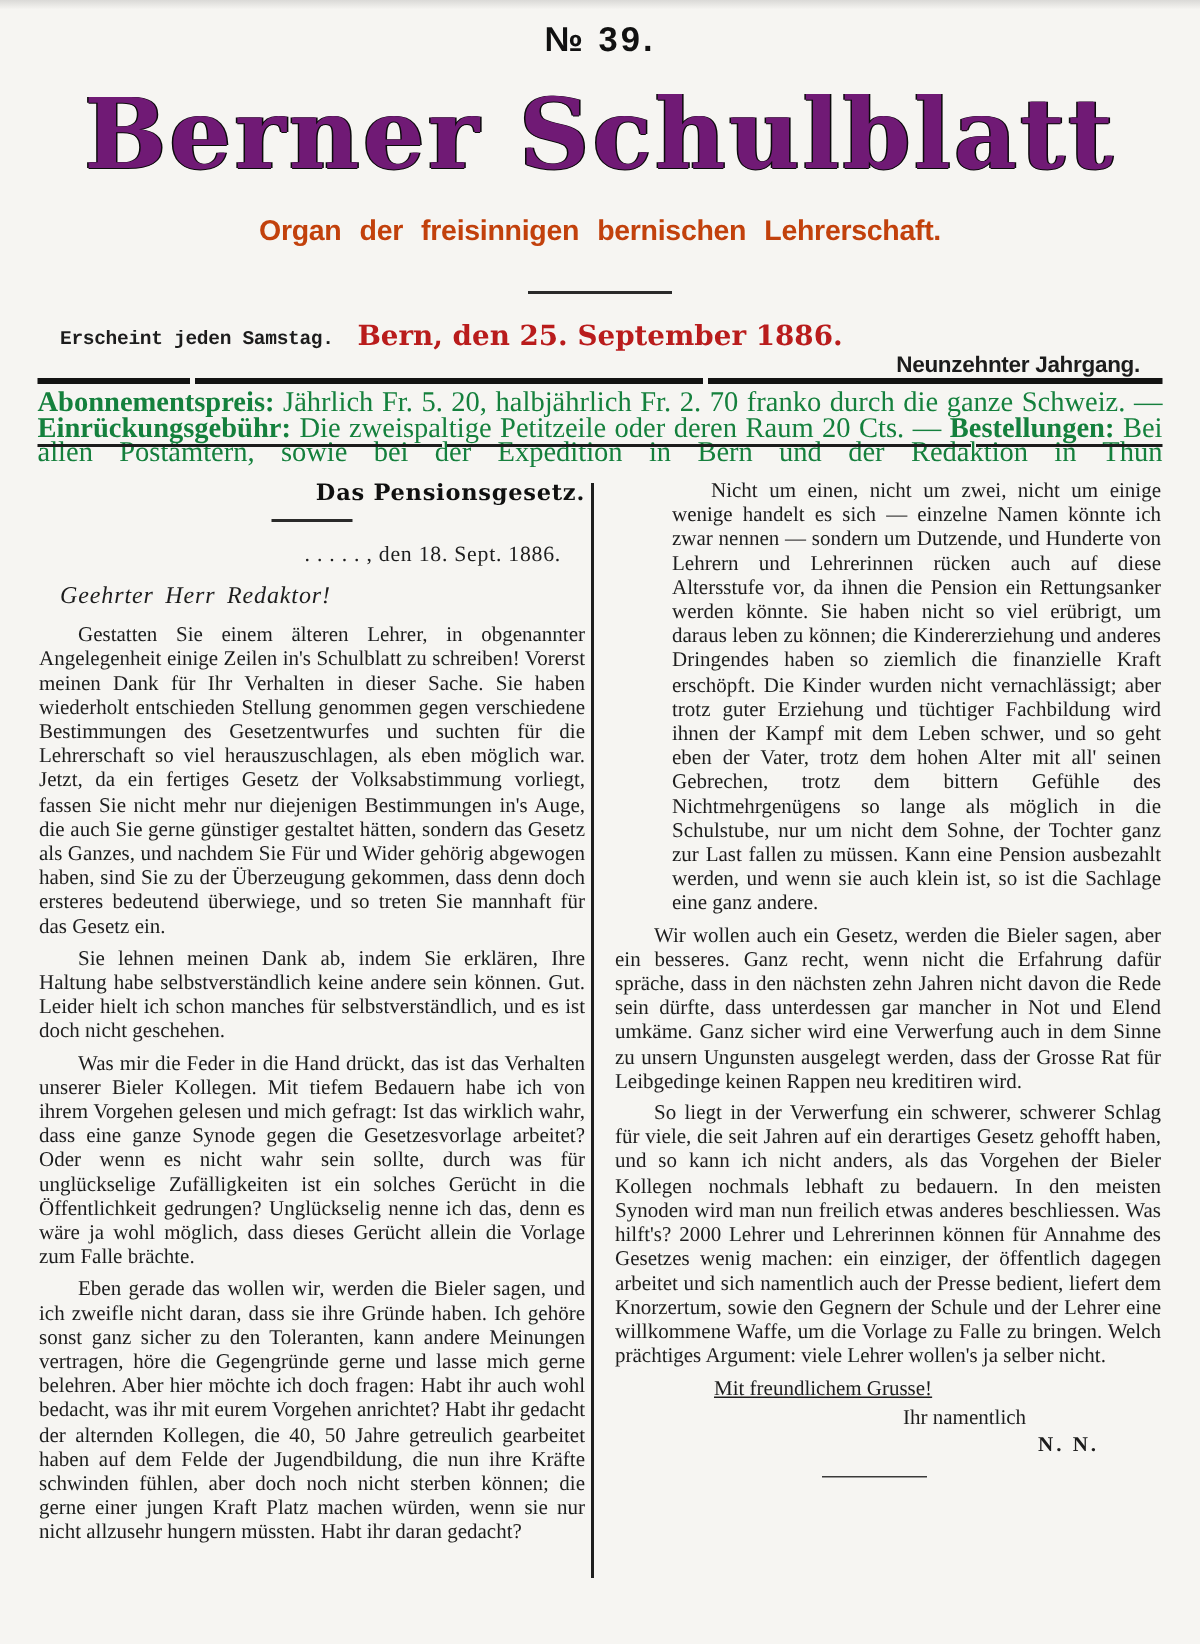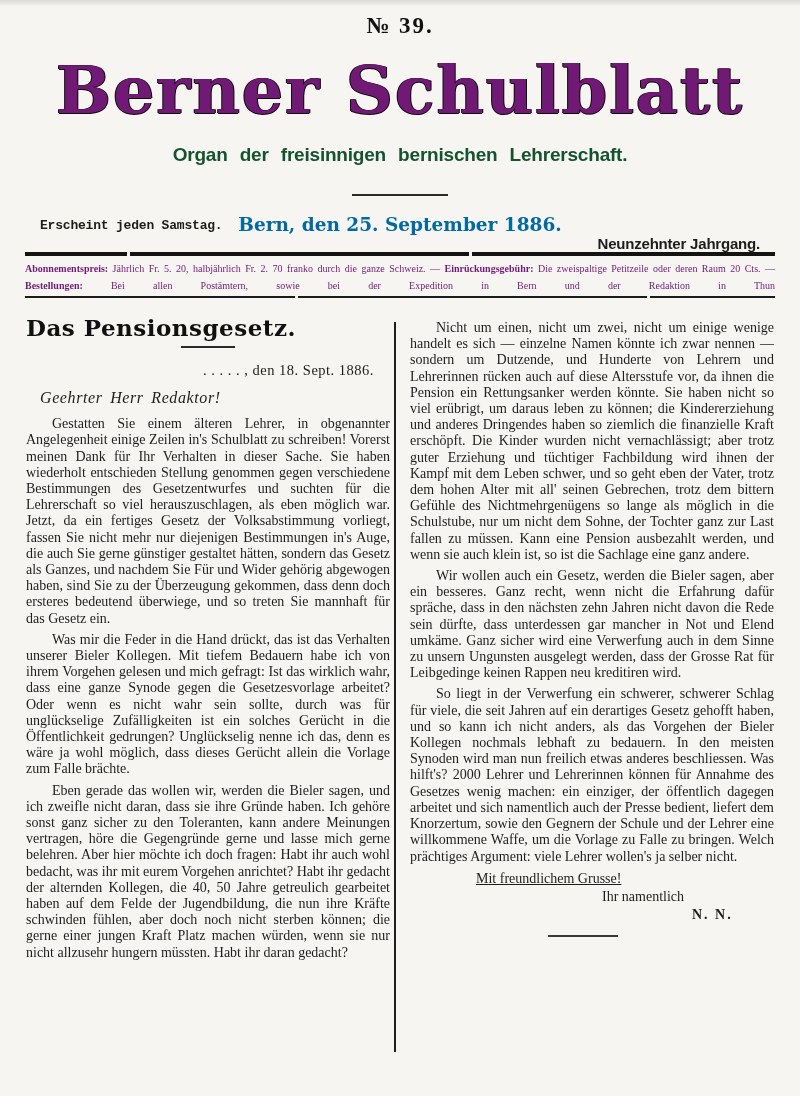--- a/index.html
+++ b/index.html
@@ -8,72 +8,72 @@
     background:#f6f5f2;
     color:#1c1c1c;
     font-family:"Liberation Serif", serif;
   }
   
   .scan-edge{position:absolute;left:0;top:0;width:100%;height:7px;
     background:linear-gradient(180deg, rgba(90,90,90,0.18), rgba(90,90,90,0) 90%);}
   
   .issue-no{
     position:absolute;top:13px;left:0;width:100%;text-align:center;
-    font-family:Liberation Serif, serif;font-weight:bold;font-size:23px;color:#111;
+    font-family:Liberation Sans, sans-serif;font-weight:bold;font-size:23px;color:#111;
     letter-spacing:2px;
   }
   .masthead-title{
     position:absolute;top:52px;left:0;width:100%;text-align:center;
     font-family:"DejaVu Serif", serif;font-weight:bold;font-size:65px;color:#701a75;
     letter-spacing:2px;white-space:nowrap;
     text-shadow:1px 0 0 #0b0b0b,-1px 0 0 #0b0b0b,0 0.5px 0 #0b0b0b;
   }
   .masthead-subtitle{
     position:absolute;top:144px;left:0;width:100%;text-align:center;
-    font-family:"Liberation Sans", sans-serif;font-weight:bold;font-size:19px;color:#14532d;
+    font-family:"Liberation Sans", sans-serif;font-weight:bold;font-size:19px;color:#c2410c;
     letter-spacing:-0.2px;word-spacing:7px;
   }
   .masthead-divider{
     position:absolute;top:194px;left:352px;width:96px;height:2px;background:#2a2a2a;
   }
   .pub-row{position:absolute;top:214px;left:40px;right:40px;height:26px;}
   .pub-left{position:absolute;left:0;top:4px;
     font-family:Liberation Mono, monospace;font-weight:bold;font-size:13px;letter-spacing:-0.2px;}
   .pub-center{position:absolute;left:0;width:100%;text-align:center;top:0;
-    font-family:"DejaVu Serif", serif;font-weight:bold;font-size:18.5px;color:#0369a1;}
+    font-family:"DejaVu Serif", serif;font-weight:bold;font-size:18.5px;color:#b91c1c;}
   .pub-right{position:absolute;right:0;top:21px;
     font-family:"Liberation Sans", sans-serif;font-weight:bold;font-size:15px;letter-spacing:-0.2px;}
   .rule-thick{
     position:absolute;top:252px;left:25px;width:750px;height:4px;
     background:linear-gradient(90deg,#131313 0 13.6%,rgba(0,0,0,0) 13.6% 14.0%,#131313 14.0% 59.2%,rgba(0,0,0,0) 59.2% 59.6%,#131313 59.6% 100%);
   }
   .subscription{
     position:absolute;top:261px;left:25px;width:750px;
-    font-size:10px;line-height:16.5px;color:#701a75;
+    font-size:19px;line-height:16.5px;color:#15803d;
     text-align:justify;text-align-last:justify;
   }
   .subscription .b{font-weight:bold;}
   .rule-thin{
     position:absolute;top:296px;left:25px;width:750px;height:2px;
     background:linear-gradient(90deg,#1c1c1c 0 36%,rgba(0,0,0,0) 36% 36.4%,#1c1c1c 36.4% 83%,rgba(0,0,0,0) 83% 83.4%,#1c1c1c 83.4% 100%);
   }
   
   .col{position:absolute;top:316px;width:364px;font-size:14px;line-height:16.2px;color:#1d1d1d;}
   .col-left{left:26px;}
   .col-right{left:410px;}
   .col-rule{position:absolute;left:394px;top:322px;width:2px;height:730px;background:#1e1e1e;}
   .article-title{
-    text-align:left;font-family:"DejaVu Serif", serif;font-weight:bold;font-size:23px;color:#101010;
+    text-align:right;font-family:"DejaVu Serif", serif;font-weight:bold;font-size:15px;color:#101010;
     margin:4px 0 10px 0;letter-spacing:0.5px;
   }
   .title-divider{width:54px;height:1.5px;background:#2a2a2a;margin:0 auto 14px auto;}
   .dateline{text-align:right;padding-right:16px;font-size:14.5px;margin:4px 0 12px 0;letter-spacing:0.5px;}
   .salutation{font-style:italic;font-size:16px;margin:0 0 10px 14px;letter-spacing:0.6px;word-spacing:3px;}
   .col p{margin:0 0 5px 0;text-indent:26px;text-align:justify;}
-  .col-right p.first{margin-top:4px;}
+  .col-right p.first{margin-top:4px;margin-left:38px;}
   .closing-line{margin:6px 0 0 66px;font-size:14px;text-decoration:underline;}
   .signature-line{margin:2px 0 0 192px;font-size:14px;}
   .signature{margin:2px 0 0 282px;font-size:14px;font-weight:bold;letter-spacing:2px;}
   .end-divider{width:70px;height:1.5px;background:#3a3a3a;margin:12px 0 0 138px;}
 </style>
 </head>
 <body>
 
 <div class="scan-edge"></div>
 
@@ -97,20 +97,21 @@
 <div class="rule-thin"></div>
 
 <div class="col-rule"></div>
 
 <div class="col col-left">
   <div class="article-title">Das Pensionsgesetz.</div>
   <div class="title-divider"></div>
   <div class="dateline">. . . . . , den 18. Sept. 1886.</div>
   <div class="salutation">Geehrter Herr Redaktor!</div>
   <p>Gestatten Sie einem älteren Lehrer, in obgenannter Angelegenheit einige Zeilen in's Schulblatt zu schreiben! Vorerst meinen Dank für Ihr Verhalten in dieser Sache. Sie haben wiederholt entschieden Stellung genommen gegen verschiedene Bestimmungen des Gesetzentwurfes und suchten für die Lehrerschaft so viel herauszuschlagen, als eben möglich war. Jetzt, da ein fertiges Gesetz der Volksabstimmung vorliegt, fassen Sie nicht mehr nur diejenigen Bestimmungen in's Auge, die auch Sie gerne günstiger gestaltet hätten, sondern das Gesetz als Ganzes, und nachdem Sie Für und Wider gehörig abgewogen haben, sind Sie zu der Überzeugung gekommen, dass denn doch ersteres bedeutend überwiege, und so treten Sie mannhaft für das Gesetz ein.</p>
+  <p>Sie lehnen meinen Dank ab, indem Sie erklären, Ihre Haltung habe selbstverständlich keine andere sein können. Gut. Leider hielt ich schon manches für selbstverständlich, und es ist doch nicht geschehen.</p>
   <p>Was mir die Feder in die Hand drückt, das ist das Verhalten unserer Bieler Kollegen. Mit tiefem Bedauern habe ich von ihrem Vorgehen gelesen und mich gefragt: Ist das wirklich wahr, dass eine ganze Synode gegen die Gesetzesvorlage arbeitet? Oder wenn es nicht wahr sein sollte, durch was für unglückselige Zufälligkeiten ist ein solches Gerücht in die Öffentlichkeit gedrungen? Unglückselig nenne ich das, denn es wäre ja wohl möglich, dass dieses Gerücht allein die Vorlage zum Falle brächte.</p>
   <p>Eben gerade das wollen wir, werden die Bieler sagen, und ich zweifle nicht daran, dass sie ihre Gründe haben. Ich gehöre sonst ganz sicher zu den Toleranten, kann andere Meinungen vertragen, höre die Gegengründe gerne und lasse mich gerne belehren. Aber hier möchte ich doch fragen: Habt ihr auch wohl bedacht, was ihr mit eurem Vorgehen anrichtet? Habt ihr gedacht der alternden Kollegen, die 40, 50 Jahre getreulich gearbeitet haben auf dem Felde der Jugendbildung, die nun ihre Kräfte schwinden fühlen, aber doch noch nicht sterben können; die gerne einer jungen Kraft Platz machen würden, wenn sie nur nicht allzusehr hungern müssten. Habt ihr daran gedacht?</p>
 </div>
 
 <div class="col col-right">
   <p class="first">Nicht um einen, nicht um zwei, nicht um einige wenige handelt es sich — einzelne Namen könnte ich zwar nennen — sondern um Dutzende, und Hunderte von Lehrern und Lehrerinnen rücken auch auf diese Altersstufe vor, da ihnen die Pension ein Rettungsanker werden könnte. Sie haben nicht so viel erübrigt, um daraus leben zu können; die Kindererziehung und anderes Dringendes haben so ziemlich die finanzielle Kraft erschöpft. Die Kinder wurden nicht vernachlässigt; aber trotz guter Erziehung und tüchtiger Fachbildung wird ihnen der Kampf mit dem Leben schwer, und so geht eben der Vater, trotz dem hohen Alter mit all' seinen Gebrechen, trotz dem bittern Gefühle des Nichtmehrgenügens so lange als möglich in die Schulstube, nur um nicht dem Sohne, der Tochter ganz zur Last fallen zu müssen. Kann eine Pension ausbezahlt werden, und wenn sie auch klein ist, so ist die Sachlage eine ganz andere.</p>
   <p>Wir wollen auch ein Gesetz, werden die Bieler sagen, aber ein besseres. Ganz recht, wenn nicht die Erfahrung dafür spräche, dass in den nächsten zehn Jahren nicht davon die Rede sein dürfte, dass unterdessen gar mancher in Not und Elend umkäme. Ganz sicher wird eine Verwerfung auch in dem Sinne zu unsern Ungunsten ausgelegt werden, dass der Grosse Rat für Leibgedinge keinen Rappen neu kreditiren wird.</p>
   <p>So liegt in der Verwerfung ein schwerer, schwerer Schlag für viele, die seit Jahren auf ein derartiges Gesetz gehofft haben, und so kann ich nicht anders, als das Vorgehen der Bieler Kollegen nochmals lebhaft zu bedauern. In den meisten Synoden wird man nun freilich etwas anderes beschliessen. Was hilft's? 2000 Lehrer und Lehrerinnen können für Annahme des Gesetzes wenig machen: ein einziger, der öffentlich dagegen arbeitet und sich namentlich auch der Presse bedient, liefert dem Knorzertum, sowie den Gegnern der Schule und der Lehrer eine willkommene Waffe, um die Vorlage zu Falle zu bringen. Welch prächtiges Argument: viele Lehrer wollen's ja selber nicht.</p>
   <div class="closing-line">Mit freundlichem Grusse!</div>
   <div class="signature-line">Ihr namentlich</div>

